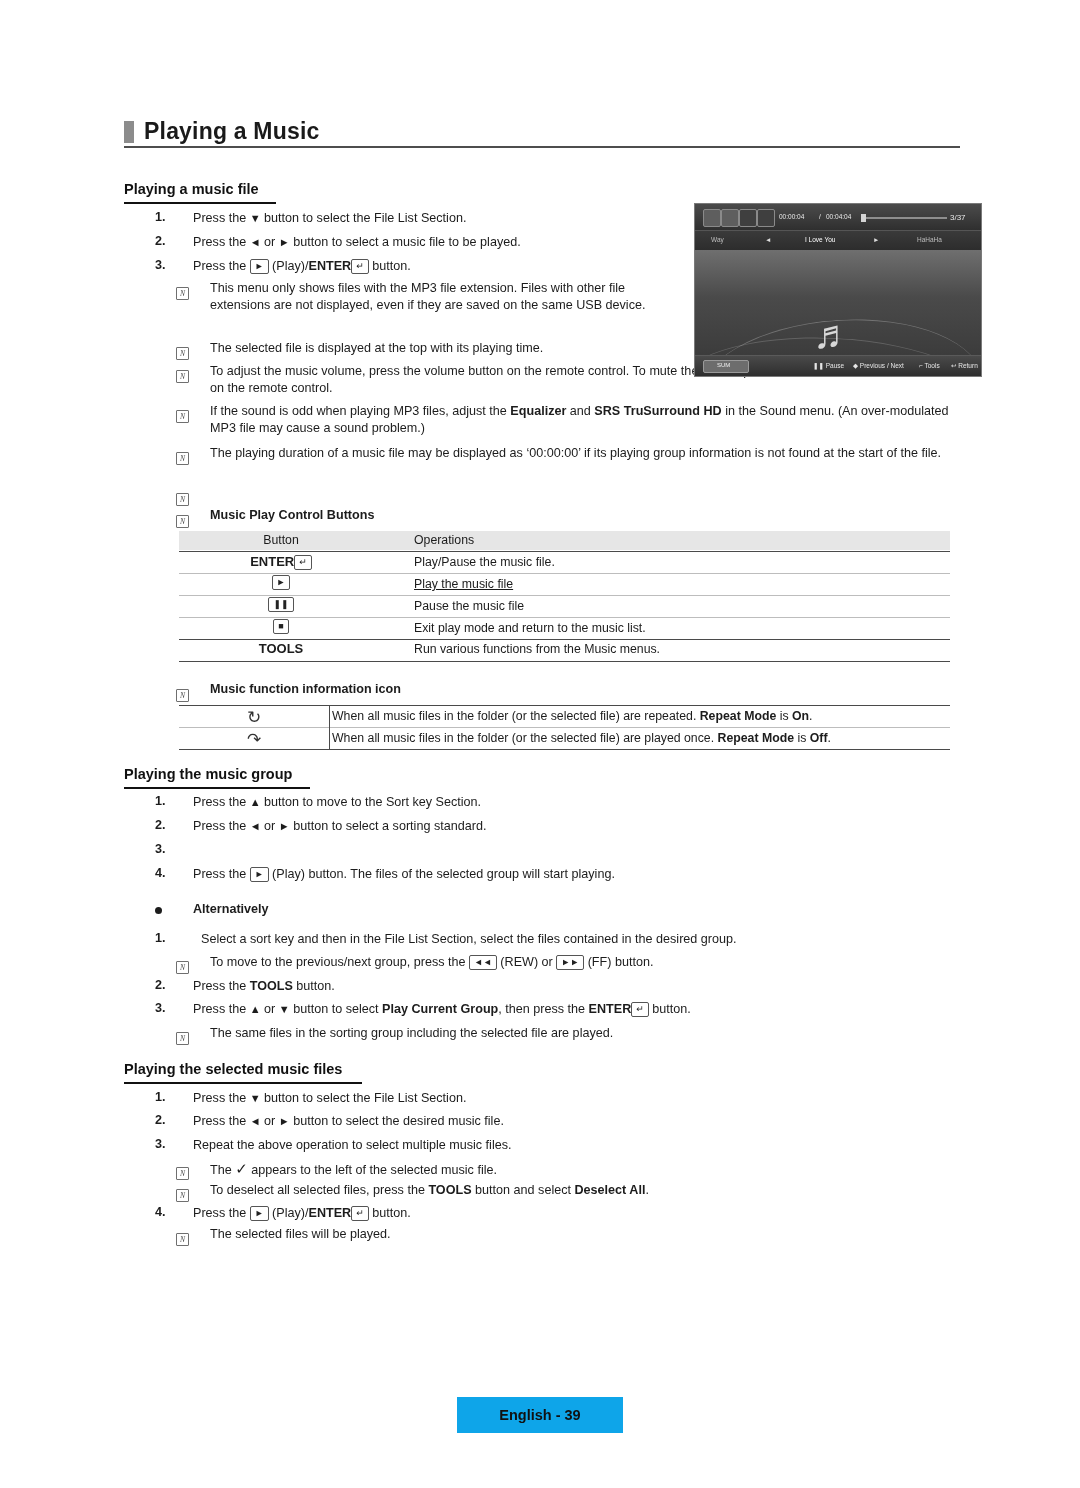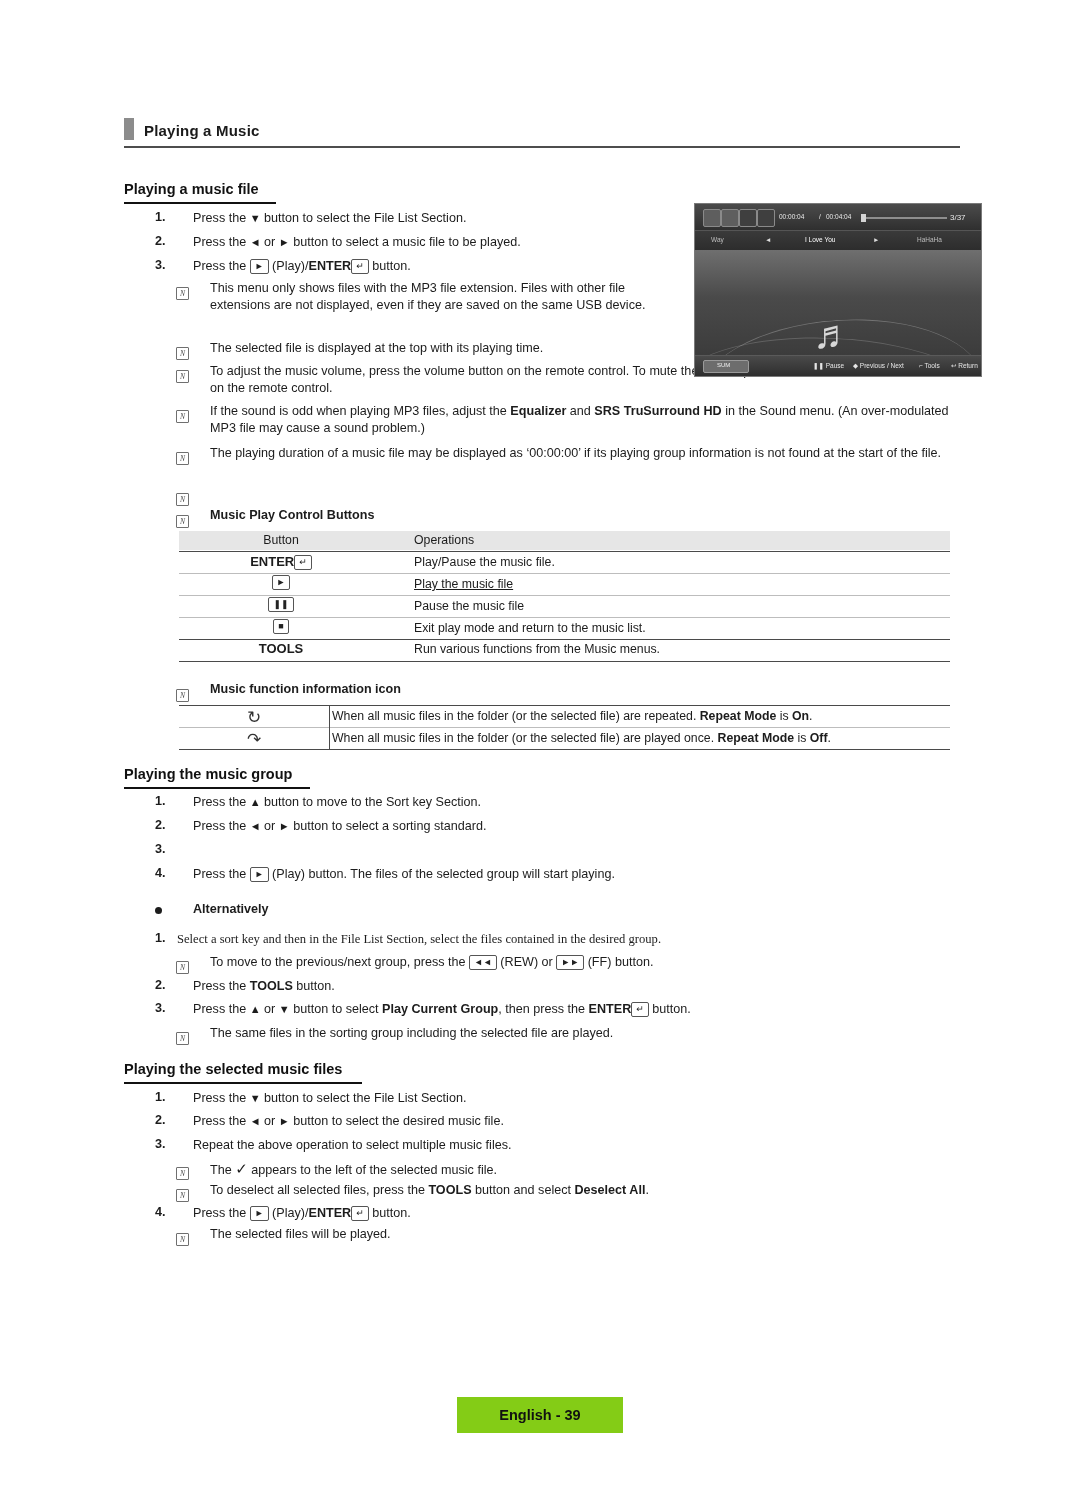--- a/index.html
+++ b/index.html
@@ -9,21 +9,21 @@
     font-family:"Liberation Sans", sans-serif;
     color:#1a1a1a;
     position:relative;
     -webkit-font-smoothing:antialiased;
   }
   .page{position:absolute;left:0;top:0;width:1080px;height:1488px;}
 
   
   .title-row{position:absolute;left:124px;top:118px;width:836px;}
   .title-bar{display:inline-block;width:10px;height:22px;background:#8c8c8c;vertical-align:-4px;margin-right:10px;}
-  .title-text{display:inline-block;font-size:15px;font-weight:bold;letter-spacing:.2px;color:#1a1a1a;}
+  .title-text{display:inline-block;font-size:23px;font-weight:bold;letter-spacing:.2px;color:#1a1a1a;}
   .title-rule{position:absolute;left:124px;top:146px;width:836px;height:2px;background:#4d4d4d;}
 
   
   .h2{position:absolute;font-size:14.5px;font-weight:bold;color:#111;}
   .h2u{position:absolute;height:2px;background:#111;}
 
   
   .t{position:absolute;font-size:12.6px;line-height:17px;color:#1c1c1c;margin-left:11px;}
   .num{position:absolute;font-size:12.6px;font-weight:bold;color:#1c1c1c;}
   .b{font-weight:bold;}
@@ -56,21 +56,21 @@
   .note-glyph{position:absolute;left:118px;top:62px;font-size:40px;color:#d8d8d8;}
   .scr-t{position:absolute;font-size:6.5px;color:#e9e9e9;font-family:"Liberation Sans",sans-serif;white-space:nowrap;}
   .scr-ico{position:absolute;background:#5e5e5e;border:1px solid #8a8a8a;border-radius:2px;}
   .scr-prog{position:absolute;left:166px;top:13px;width:86px;height:2px;background:#8e8e8e;}
   .scr-prog-k{position:absolute;left:166px;top:10px;width:5px;height:8px;background:#d5d5d5;}
   .scr-sum{position:absolute;left:8px;top:156px;width:44px;height:11px;background:#6d6d6d;border:1px solid #9a9a9a;border-radius:2px;}
   .rowline{position:absolute;height:1px;background:#bdbdbd;}
   .rowline.dark{background:#4a4a4a;}
 
   
-  .footer{position:absolute;left:457px;top:1397px;width:166px;height:36px;background:#84cc16;display:flex;align-items:center;justify-content:center;}
+  .footer{position:absolute;left:457px;top:1397px;width:166px;height:36px;background:#0ea5e9;display:flex;align-items:center;justify-content:center;}
   .footer span{font-size:14.5px;font-weight:bold;color:#111;}
 
   .cell{position:absolute;font-size:12.3px;color:#1c1c1c;}
   .cellc{position:absolute;font-size:12.3px;color:#1c1c1c;text-align:center;}
 </style>
 </head>
 <body>
 
 <div class="page">
 
@@ -161,21 +161,21 @@
 
   <div class="num" style="left:155px;top:842px;">3.</div>
 
   <div class="num" style="left:155px;top:866px;">4.</div>
   <div class="t" style="left:182px;top:866px;">Press the <span class="key">►</span> (Play) button. The files of the selected group will start playing.</div>
 
   <div style="position:absolute;left:155px;top:907px;width:7px;height:7px;border-radius:50%;background:#1c1c1c;"></div>
   <div class="t b" style="left:182px;top:901px;">Alternatively</div>
 
   <div class="num" style="left:155px;top:931px;">1.</div>
-  <div class="t" style="left:166px;top:931px;font-family:Liberation Serif, serif;">Select a sort key and then in the File List Section, select the files contained in the desired group.</div>
+  <div class="t" style="left:190px;top:931px;">Select a sort key and then in the File List Section, select the files contained in the desired group.</div>
 
   <div class="nmark-wrap" style="left:176px;top:957px;"><span class="nmark">N</span></div>
   <div class="t" style="left:199px;top:954px;">To move to the previous/next group, press the <span class="key">◄◄</span> (REW) or <span class="key">►►</span> (FF) button.</div>
 
   <div class="num" style="left:155px;top:978px;">2.</div>
   <div class="t" style="left:182px;top:978px;">Press the <span class="b">TOOLS</span> button.</div>
 
   <div class="num" style="left:155px;top:1001px;">3.</div>
   <div class="t" style="left:182px;top:1001px;">Press the <span class="arr">▲</span> or <span class="arr">▼</span> button to select <span class="b">Play Current Group</span>, then press the <span class="b">ENTER</span><span class="key">↵</span> button.</div>
 

